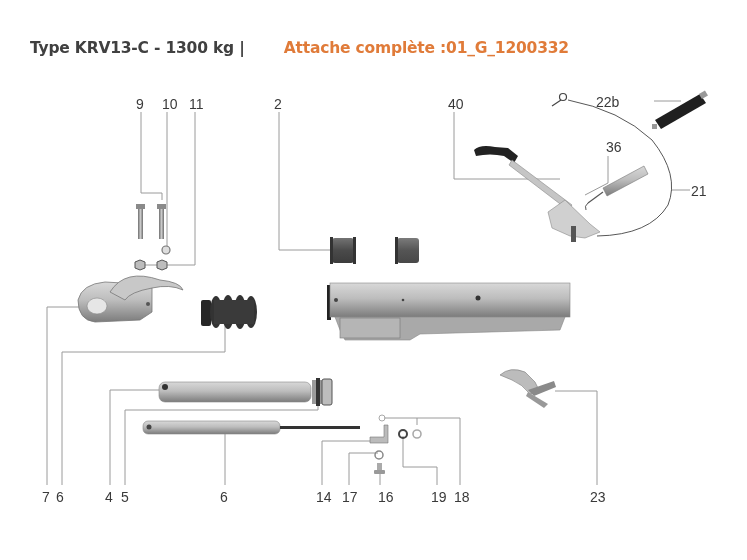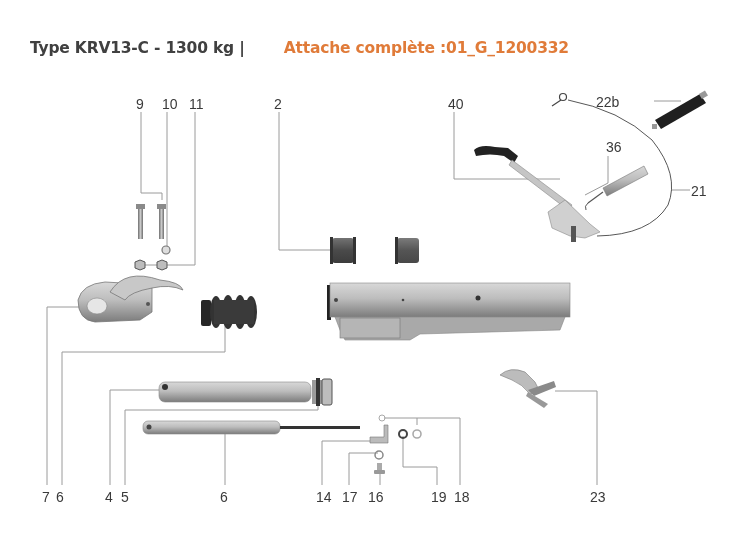--- a/index.html
+++ b/index.html
@@ -173,16 +173,16 @@
 <span class="lbl" style="left:596px;top:95px">22b</span>
 <span class="lbl" style="left:606px;top:140px">36</span>
 <span class="lbl" style="left:691px;top:184px">21</span>
 <span class="lbl" style="left:42px;top:490px">7</span>
 <span class="lbl" style="left:56px;top:490px">6</span>
 <span class="lbl" style="left:105px;top:490px">4</span>
 <span class="lbl" style="left:121px;top:490px">5</span>
 <span class="lbl" style="left:220px;top:490px">6</span>
 <span class="lbl" style="left:316px;top:490px">14</span>
 <span class="lbl" style="left:342px;top:490px">17</span>
-<span class="lbl" style="left:368px;top:490px">16</span>
+<span class="lbl" style="left:378px;top:490px">16</span>
 <span class="lbl" style="left:431px;top:490px">19</span>
 <span class="lbl" style="left:454px;top:490px">18</span>
 <span class="lbl" style="left:590px;top:490px">23</span>
 
 </body></html>

